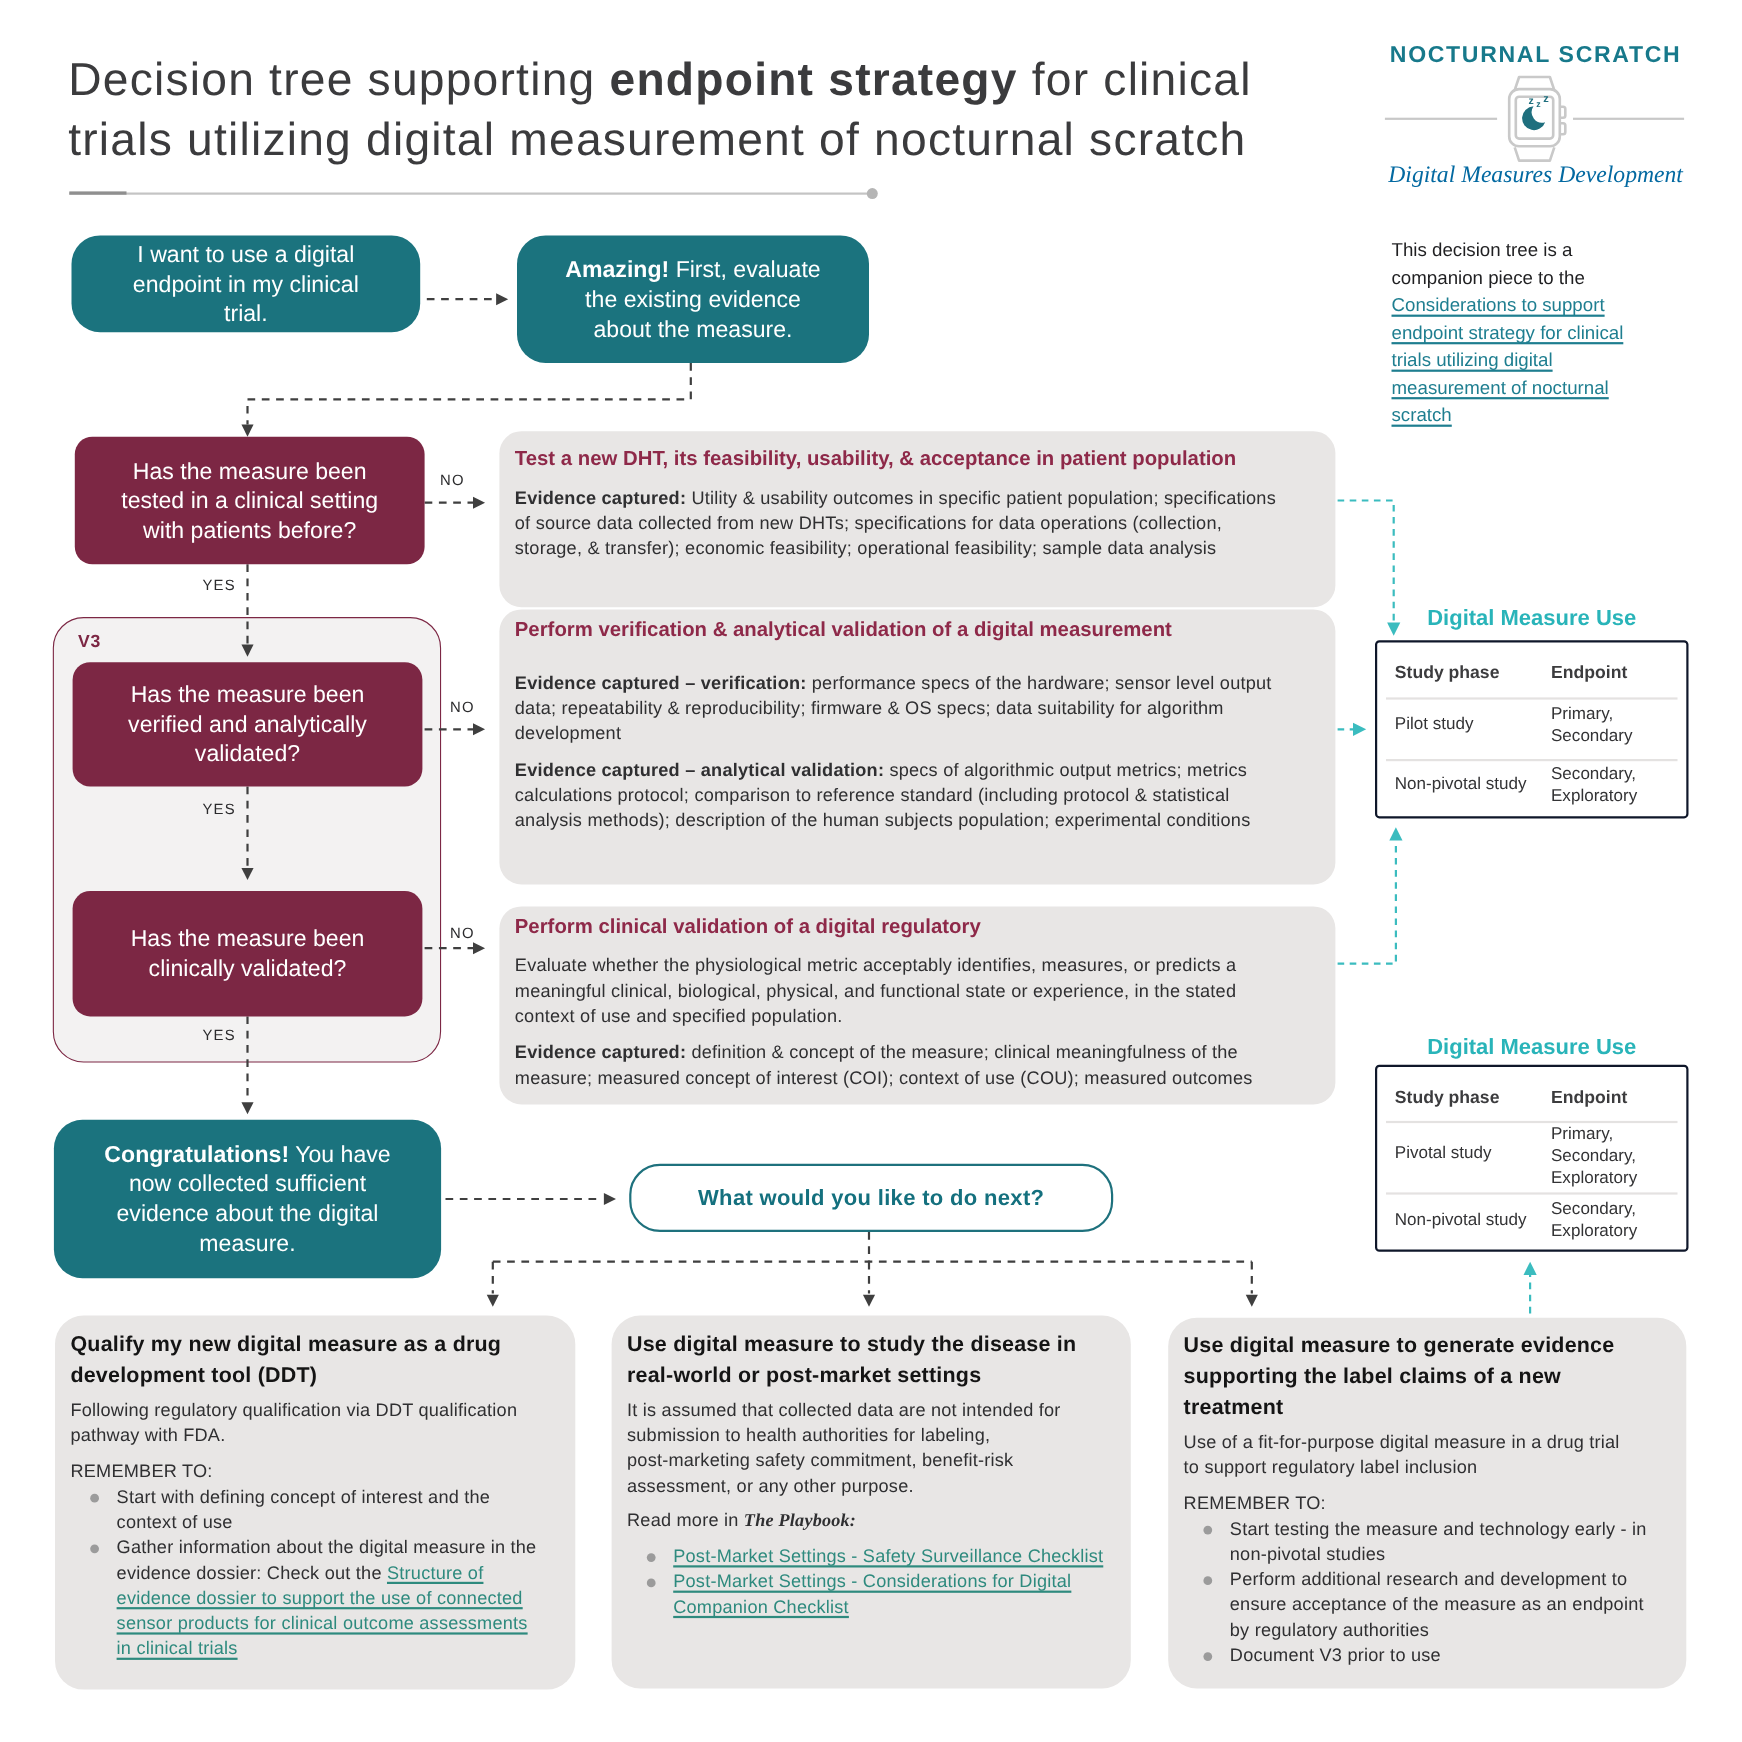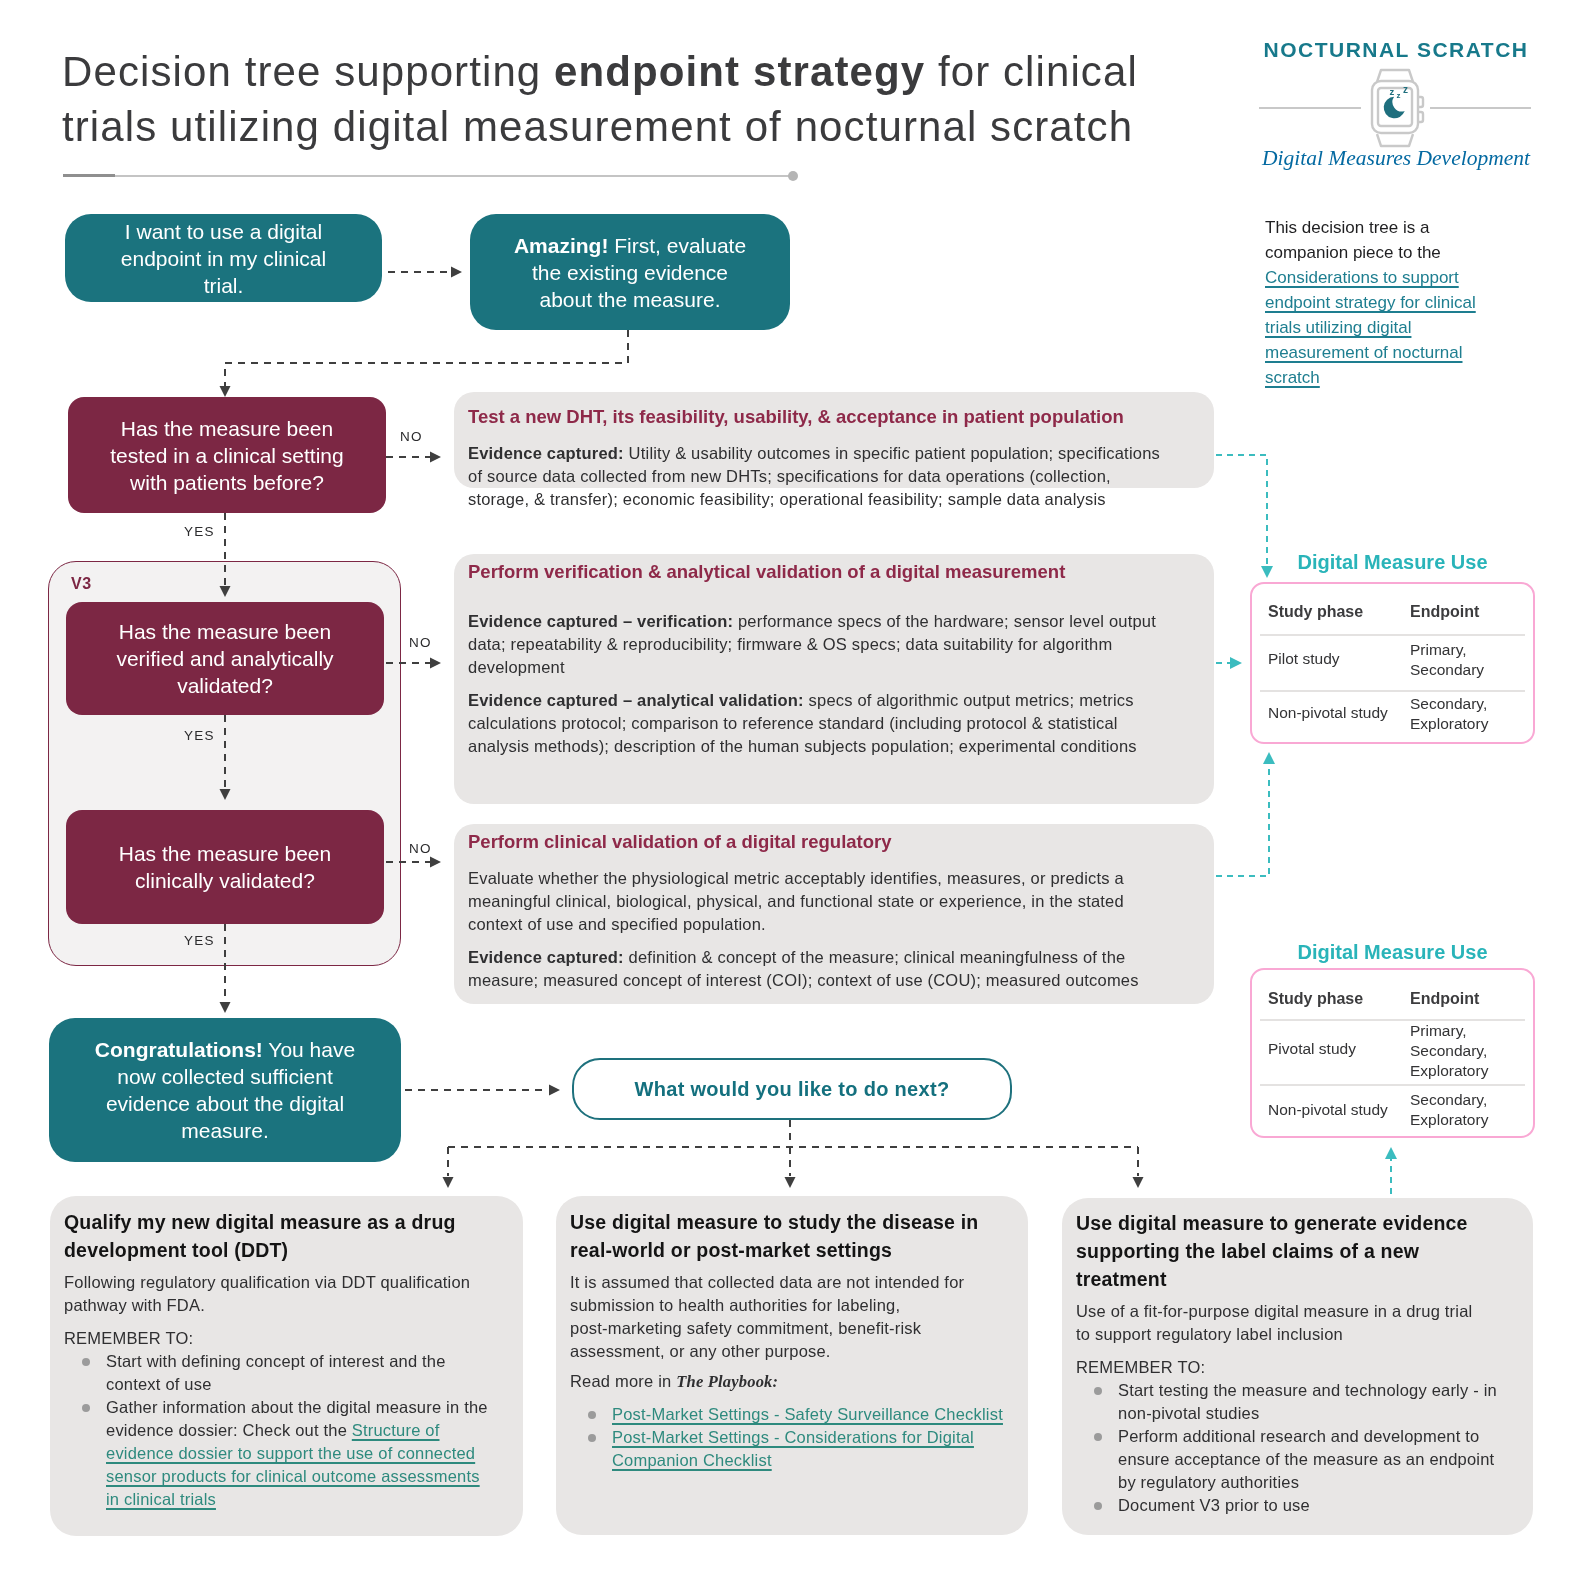--- a/index.html
+++ b/index.html
@@ -12,21 +12,21 @@
 .mbox{background:#7c2744;color:#fff;border-radius:16px;text-align:center;
   font-size:21px;line-height:27px;display:flex;align-items:center;justify-content:center;}
 .lbl{font-size:13.5px;color:#2b2b2d;letter-spacing:1.2px;}
 .panel{background:#e8e6e5;border-radius:20px;padding:0;}
 .panel h3{margin:0;color:#8e2949;font-size:18.5px;line-height:24px;font-weight:bold;}
 .panel p{margin:0;font-size:16.5px;line-height:23px;color:#2f2f31;letter-spacing:0.2px;white-space:nowrap;}
 .gbox{background:#e8e6e5;border-radius:26px;}
 .gbox h3{margin:0;color:#141414;font-size:19.5px;line-height:28px;font-weight:bold;letter-spacing:0.2px;white-space:nowrap;}
 .gbox p,.gbox .li{font-size:16.5px;line-height:23px;color:#2f2f31;margin:0;letter-spacing:0.2px;white-space:nowrap;}
 .dmu-title{color:#29b4b9;font-size:20px;font-weight:bold;text-align:center;}
-.dmu{background:#fff;border:2px solid #f9a8d4;border-radius:14px;}
+.dmu{background:#fff;border:2px solid #0f172a;border-radius:4px;}
 .dmu .hdr{font-size:16px;font-weight:bold;color:#3c3c3e;}
 .dmu .cell{font-size:15.5px;line-height:20px;color:#333335;}
 .dmu .div{position:absolute;left:8px;right:8px;height:2px;background:#e4e2e1;}
 a.tlink{color:#2e8a7e;text-decoration:underline;text-underline-offset:3px;text-decoration-skip-ink:none;text-decoration-thickness:1.5px;}
 a.slink{color:#1e7e90;text-decoration:underline;text-underline-offset:3px;text-decoration-skip-ink:none;text-decoration-thickness:1.5px;}
 .dot{position:absolute;width:8px;height:8px;border-radius:50%;background:#9b9b9b;}
 </style>
 </head>
 <body>
 
@@ -120,21 +120,21 @@
 <div class="abs mbox" style="left:66px;top:810px;width:318px;height:114px">Has the measure been<br>clinically validated?</div>
 <div class="abs lbl" style="left:409px;top:841px">NO</div>
 <div class="abs lbl" style="left:184px;top:933px">YES</div>
 
 <div class="abs tbox" style="left:49px;top:1018px;width:352px;height:144px">
     <span><b>Congratulations!</b> You have<br>now collected sufficient<br>evidence about the digital<br>measure.</span>
   </div>
 
 <div class="abs" style="left:572px;top:1058px;width:440px;height:62px;border:2px solid #1e717d;border-radius:28px;box-sizing:border-box;background:#fff;display:flex;align-items:center;justify-content:center;font-size:20px;font-weight:bold;letter-spacing:0.3px;color:#14707e">What would you like to do next?</div>
 
-<div class="abs panel" style="left:454px;top:392px;width:760px;height:96px;box-sizing:border-box;padding:12.5px 14px 0 14px">
+<div class="abs panel" style="left:454px;top:392px;width:760px;height:160px;box-sizing:border-box;padding:12.5px 14px 0 14px">
   <h3>Test a new DHT, its feasibility, usability, &amp; acceptance in patient population</h3>
   <p style="margin-top:13px"><b>Evidence captured:</b> Utility &amp; usability outcomes in specific patient population; specifications<br>of source data collected from new DHTs; specifications for data operations (collection,<br>storage, &amp; transfer); economic feasibility; operational feasibility; sample data analysis</p>
 </div>
 
 <div class="abs panel" style="left:454px;top:554px;width:760px;height:250px;box-sizing:border-box;padding:6px 14px 0 14px">
   <h3>Perform verification &amp; analytical validation of a digital measurement</h3>
   <p style="margin-top:26px"><b>Evidence captured – verification:</b> performance specs of the hardware; sensor level output<br>data; repeatability &amp; reproducibility; firmware &amp; OS specs; data suitability for algorithm<br>development</p>
   <p style="margin-top:10px"><b>Evidence captured – analytical validation:</b> specs of algorithmic output metrics; metrics<br>calculations protocol; comparison to reference standard (including protocol &amp; statistical<br>analysis methods); description of the human subjects population; experimental conditions</p>
 </div>
 

